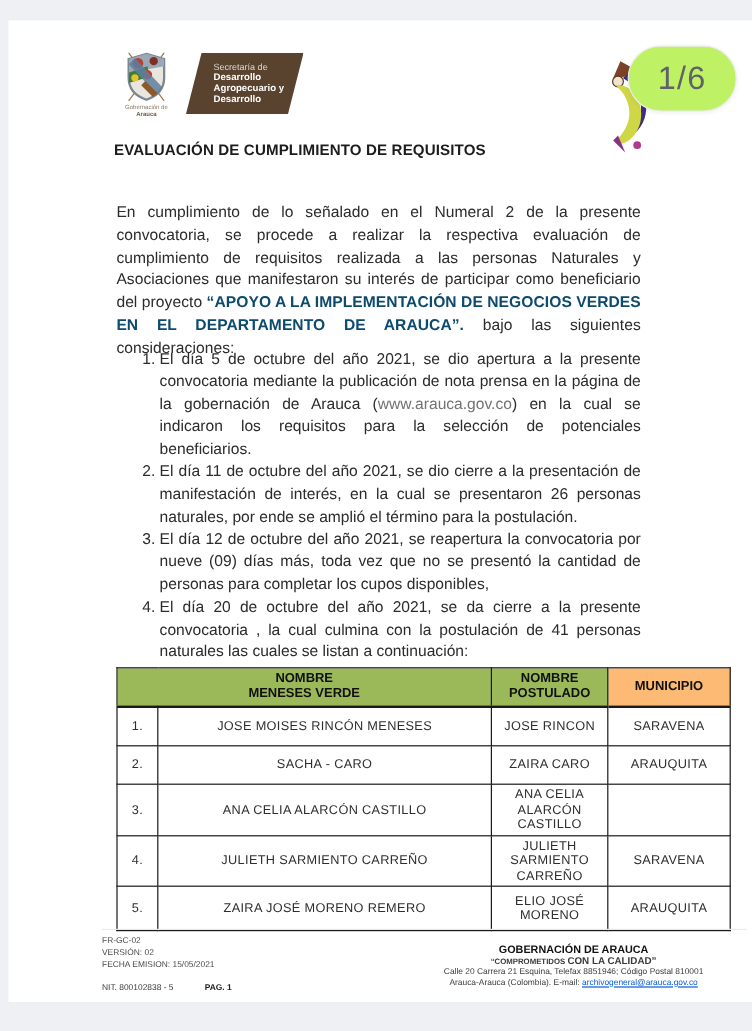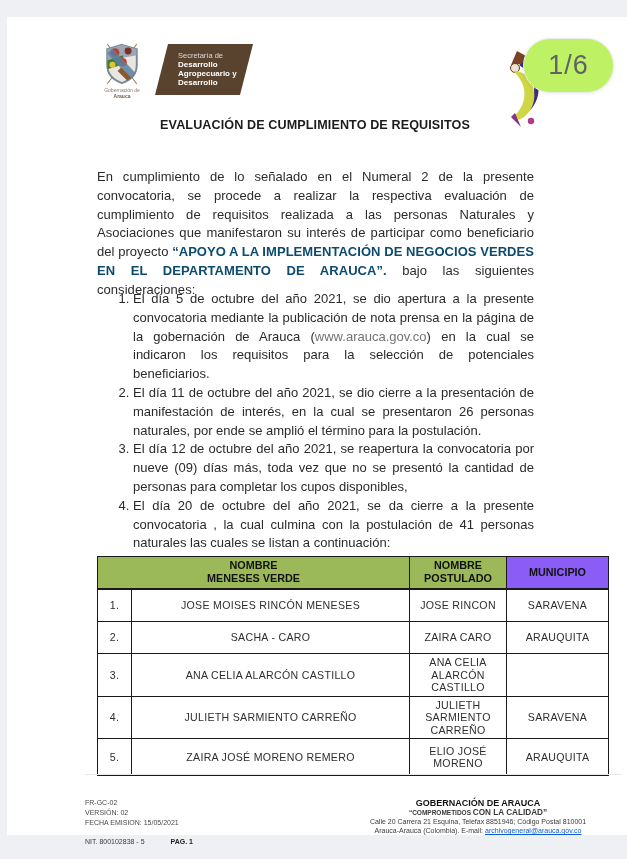--- a/index.html
+++ b/index.html
@@ -34,21 +34,21 @@
   .page-pill {
     position:absolute; left:516px; top:21px; width:91px; height:55px; z-index:2;
     background:#bef264; border:1.5px solid #ececec; border-radius:28px;
     box-shadow:0 1px 4px rgba(0,0,0,.07);
     display:flex; align-items:center; justify-content:center;
     font-size:27px; color:#5f6368; letter-spacing:1px;
   }
 
   
   .doc-title {
-    position:absolute; left:88px; top:99px; width:440px; text-align:center;
+    position:absolute; left:88px; top:99px; width:440px; 
     font-weight:bold; font-size:12.6px; line-height:19px; color:#1c1c1c;
     letter-spacing:.1px;
   }
   .intro {
     position:absolute; left:90px; top:151px; width:437px;
     font-size:13px; line-height:18.8px; color:#2b2b2b; text-align:justify;
     letter-spacing:.05px;
   }
   .intro b { color:#0c4a6e; }
   .num-list {
@@ -77,22 +77,22 @@
   .col-neg  { width:278px; }
   .col-post { width:97px; }
   .col-mun  { width:102px; }
   td.vbottom { vertical-align:bottom; padding-bottom:3px; }
   tr.r1 td { height:33px; } tr.r2 td { height:32px; } tr.r3 td { height:42px;margin-top:36px; }
   tr.r4 td { height:37px; } tr.r5 td { height:37px; }
 
   
   .footer {
     position:absolute; left:78px; top:757px; width:537px;
-    border-top:1px solid #e9e9e9; padding-top:23px;
-    display:flex; justify-content:space-between; align-items:flex-start;
+    border-top:1px solid #e9e9e9; padding-top:5px;
+    display:flex; justify-content:space-between; align-items:center;
   }
   .f-left { font-size:7px; line-height:9.8px; color:#4a4a4a; }
   .f-nit { margin-top:10px; color:#3a3a3a; }
   .f-pag { font-weight:bold; margin-left:26px; color:#222; }
   .f-right { width:288px; text-align:center; font-size:7px; line-height:9px; color:#3a3a3a; }
   .f-right .t1 { font-size:9px; font-weight:bold; color:#111; line-height:10px; }
   .f-right .t2 b.small { font-size:6.5px; }
   .f-right .t2 b.big { font-size:8.2px;margin-top:27px; }
   a.mail-link { color:#0b5bd3; text-decoration:underline; cursor:pointer; }
 </style>
@@ -183,21 +183,21 @@
       <tbody>
           <tr>
         <th colspan="2" style="background-color: rgb(156, 185, 89);">
           <div>NOMBRE</div>
           <div>MENESES VERDE</div>
         </th>
         <th style="background-color: rgb(156, 185, 89);">
           <div>NOMBRE</div>
           <div>POSTULADO</div>
         </th>
-        <th style="background-color: #8b5cf6;">
+        <th style="background-color: #fdba74;">
           <div>MUNICIPIO</div>
         </th>
       </tr>
       <tr class="r1">
         <td>1.</td>
         <td>JOSE MOISES RINCÓN MENESES</td>
         <td>JOSE RINCON</td>
         <td>SARAVENA</td>
       </tr>
       <tr class="r2">

